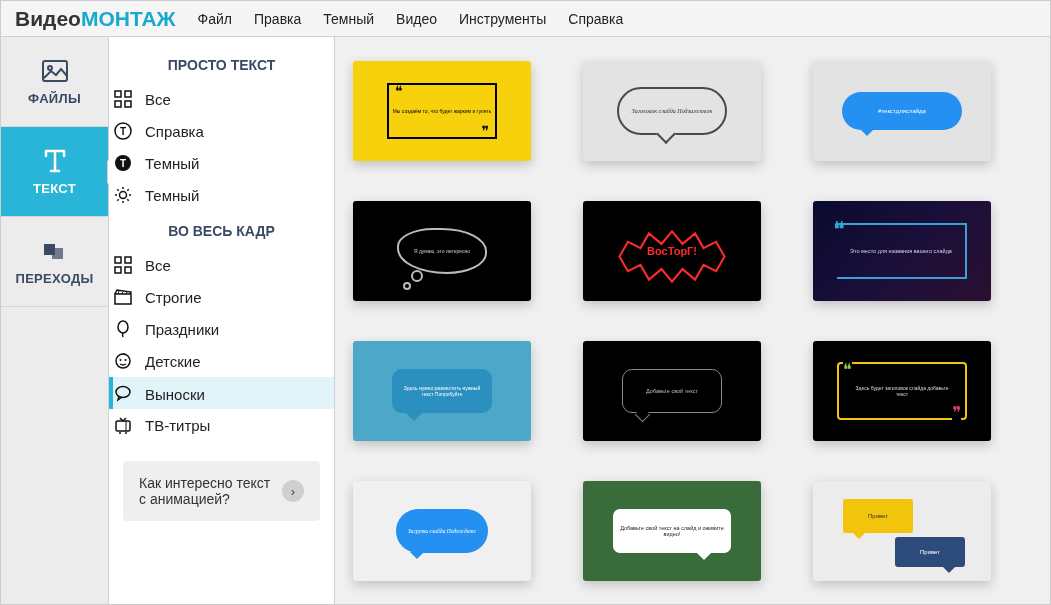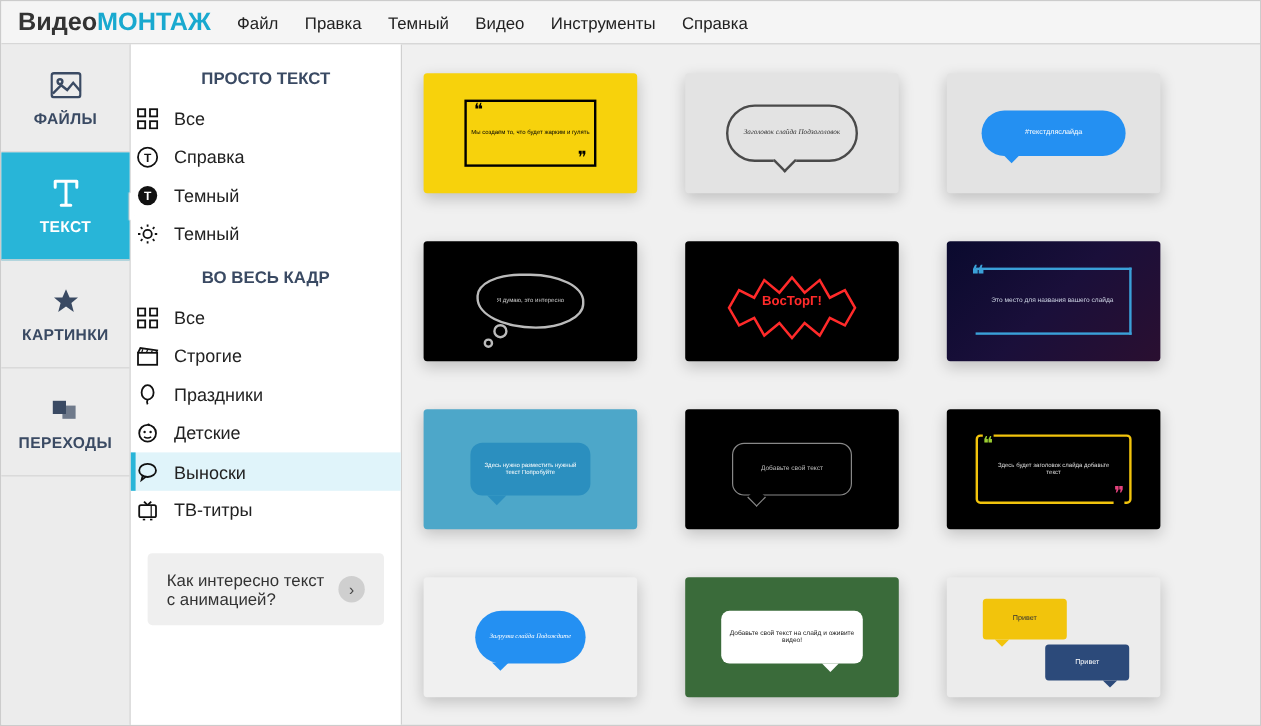--- a/index.html
+++ b/index.html
@@ -28,21 +28,21 @@
   .grouphead { text-align: center; font-size: 14px; font-weight: 600; color: #3a4a63; padding: 12px 12px 10px; }
   .catitem { display: flex; align-items: center; gap: 12px; padding: 6px 4px; font-size: 15px; color: #222; cursor: pointer; }
   .catitem .ci-icon { width: 20px; height: 20px; display: flex; align-items: center; justify-content: center; color: #111; }
   .catitem.selected { background: #e0f4fa; position: relative; align-items: flex-end; }
   .catitem.selected::before { content: ""; position: absolute; left: 0; top: 0; bottom: 0; width: 4px; background: #28b5d8; }
   .help-box { margin: 20px 14px 0; padding: 14px 16px; background: #efefef; border-radius: 4px; font-size: 14px; color: #333; display: flex; align-items: center; justify-content: space-between; gap: 8px; cursor: pointer; }
   .help-arrow { width: 22px; height: 22px; border-radius: 50%; background: #cfcfcf; display: flex; align-items: center; justify-content: center; font-size: 13px; color: #444; flex-shrink: 0; }
 
   
   .gallery { flex: 1; overflow: auto; padding: 24px 18px; }
-  .grid { display: grid; grid-template-columns: repeat(3, 178px); gap: 40px 40px; justify-content: start; }
+  .grid { display: grid; grid-template-columns: repeat(3, 178px); gap: 40px 52px; justify-content: start; }
   .thumb { width: 178px; height: 100px; border-radius: 3px; box-shadow: 0 4px 12px rgba(0,0,0,.2); display: flex; align-items: center; justify-content: center; position: relative; cursor: pointer; overflow: hidden; }
 
   
   .t1 { background: #f7d20c; }
   .t1 .frame { width: 110px; height: 56px; border: 2px solid #000; position: relative; display: flex; align-items: center; justify-content: center; }
   .t1 .frame::before { content: "❝"; position: absolute; top: -2px; left: 6px; font-size: 14px; color: #000; }
   .t1 .frame::after { content: "❞"; position: absolute; bottom: -2px; right: 6px; font-size: 14px; color: #000; }
   .t1 .tx { font-size: 5px; text-align: center; color: #000; line-height: 1.3; }
 
   .t2 { background: #e3e3e3; }
@@ -135,28 +135,20 @@
     <div class="navitem active">
       <span class="icon">
         <svg width="24" height="26" viewBox="0 0 24 26">
             <path d="M3 3 H21 M3 3 V8 M21 3 V8 M12 3 V23 M8 23 H16" fill="none" stroke="currentColor" stroke-width="2.5" stroke-linecap="round"></path>
           </svg>
       </span>
       <span class="lbl">ТЕКСТ</span>
     </div>
     <div class="navitem">
       <span class="icon">
-        <svg width="24" height="24" viewBox="0 0 24 24">
-            <path d="M12 2 L15 9 L22 9 L16.5 13.5 L18.5 21 L12 16.5 L5.5 21 L7.5 13.5 L2 9 L9 9 Z" fill="currentColor"></path>
-          </svg>
-      </span>
-      <span class="lbl">КАРТИНКИ</span>
-    </div>
-    <div class="navitem">
-      <span class="icon">
         <svg width="24" height="20" viewBox="0 0 24 20">
             <rect x="1" y="3" width="11" height="11" fill="currentColor"></rect>
             <rect x="9" y="7" width="11" height="11" fill="currentColor" opacity="0.7"></rect>
           </svg>
       </span>
       <span class="lbl">ПЕРЕХОДЫ</span>
     </div>
   </div>
 
   <div class="catpanel">

